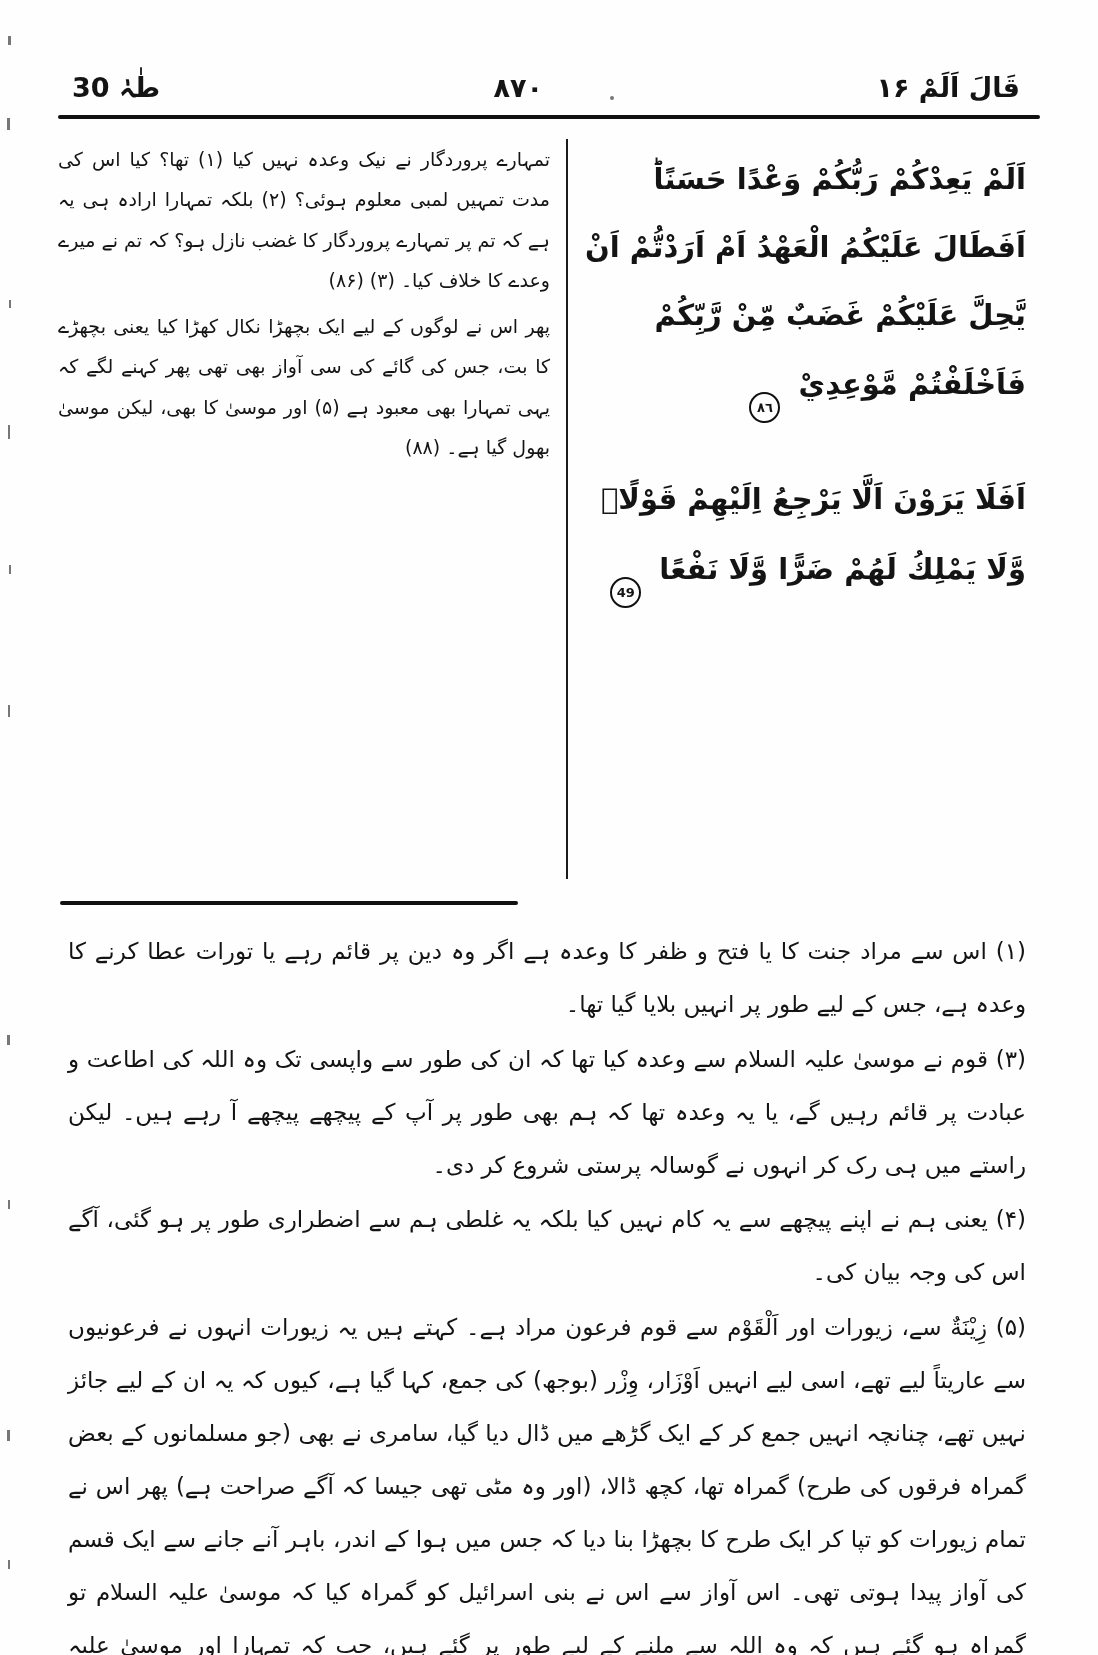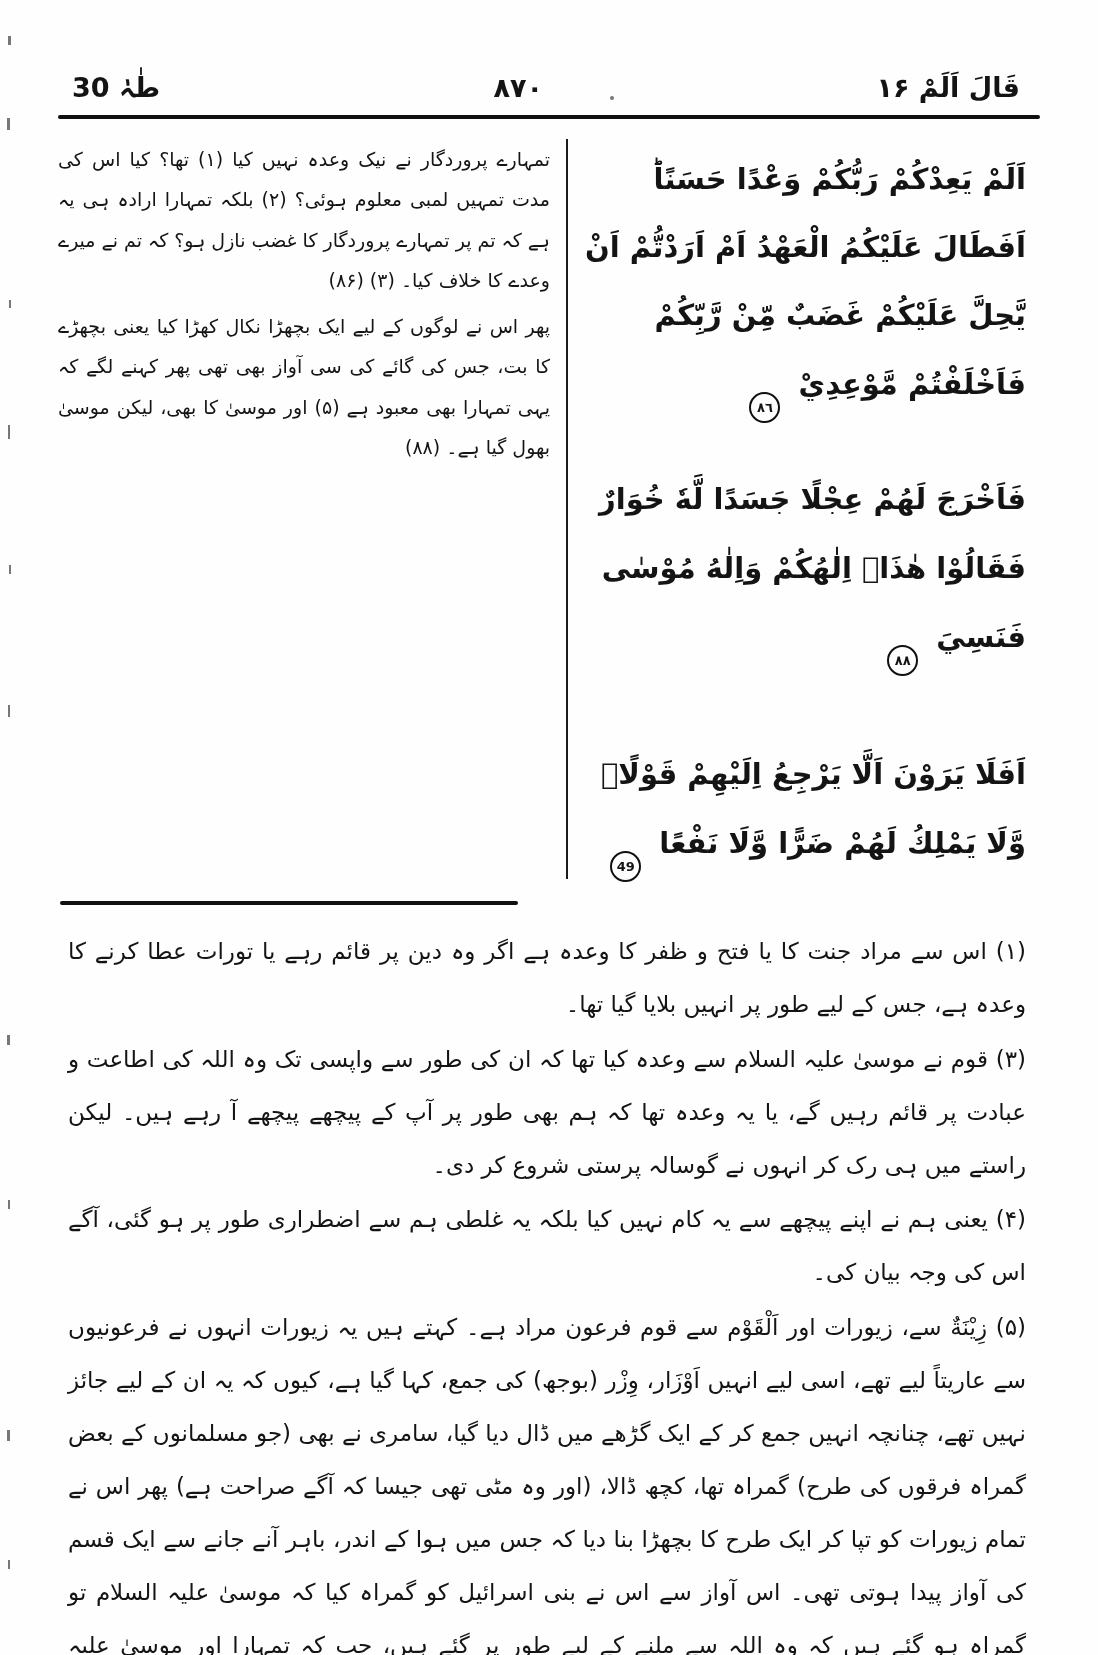--- a/index.html
+++ b/index.html
@@ -126,21 +126,20 @@
 
     <div class="col-translation">
       <p>تمہارے پروردگار نے نیک وعدہ نہیں کیا (۱) تھا؟ کیا اس کی مدت تمہیں لمبی معلوم ہوئی؟ (۲) بلکہ تمہارا ارادہ ہی یہ ہے کہ تم پر تمہارے پروردگار کا غضب نازل ہو؟ کہ تم نے میرے وعدے کا خلاف کیا۔ (۳) (۸۶)</p>
       <p>پھر اس نے لوگوں کے لیے ایک بچھڑا نکال کھڑا کیا یعنی بچھڑے کا بت، جس کی گائے کی سی آواز بھی تھی پھر کہنے لگے کہ یہی تمہارا بھی معبود ہے (۵) اور موسیٰ کا بھی، لیکن موسیٰ بھول گیا ہے۔ (۸۸)</p>
     </div>
 
     <div class="col-divider"></div>
 
     <div class="col-quran">
       <p class="verse v1"><span>اَلَمْ يَعِدْكُمْ رَبُّكُمْ وَعْدًا حَسَنًاؕ اَفَطَالَ عَلَيْكُمُ الْعَهْدُ اَمْ اَرَدْتُّمْ اَنْ يَّحِلَّ عَلَيْكُمْ غَضَبٌ مِّنْ رَّبِّكُمْ فَاَخْلَفْتُمْ مَّوْعِدِيْ</span> <span class="verse-num">٨٦</span></p>
-      <p class="verse v3"><span>فَاَخْرَجَ لَهُمْ عِجْلًا جَسَدًا لَّهٗ خُوَارٌ فَقَالُوْا هٰذَاۤ اِلٰهُكُمْ وَاِلٰهُ مُوْسٰى فَنَسِيَ</span> <span class="verse-num">٨٨</span></p>
       <p class="verse v4"><span>اَفَلَا يَرَوْنَ اَلَّا يَرْجِعُ اِلَيْهِمْ قَوْلًاۙ وَّلَا يَمْلِكُ لَهُمْ ضَرًّا وَّلَا نَفْعًا</span> <span class="verse-num">49</span></p>
     </div>
   </div>
 
   <div class="footnote-rule"></div>
 
   <div class="footnotes">
     <p><span class="fn-num">(۱)</span> <span>اس سے مراد جنت کا یا فتح و ظفر کا وعدہ ہے اگر وہ دین پر قائم رہے یا تورات عطا کرنے کا وعدہ ہے، جس کے لیے طور پر انہیں بلایا گیا تھا۔</span></p>
     <p><span class="fn-num">(۳)</span> <span>قوم نے موسیٰ علیہ السلام سے وعدہ کیا تھا کہ ان کی طور سے واپسی تک وہ اللہ کی اطاعت و عبادت پر قائم رہیں گے، یا یہ وعدہ تھا کہ ہم بھی طور پر آپ کے پیچھے پیچھے آ رہے ہیں۔ لیکن راستے میں ہی رک کر انہوں نے گوسالہ پرستی شروع کر دی۔</span></p>
     <p><span class="fn-num">(۴)</span> <span>یعنی ہم نے اپنے پیچھے سے یہ کام نہیں کیا بلکہ یہ غلطی ہم سے اضطراری طور پر ہو گئی، آگے اس کی وجہ بیان کی۔</span></p>

